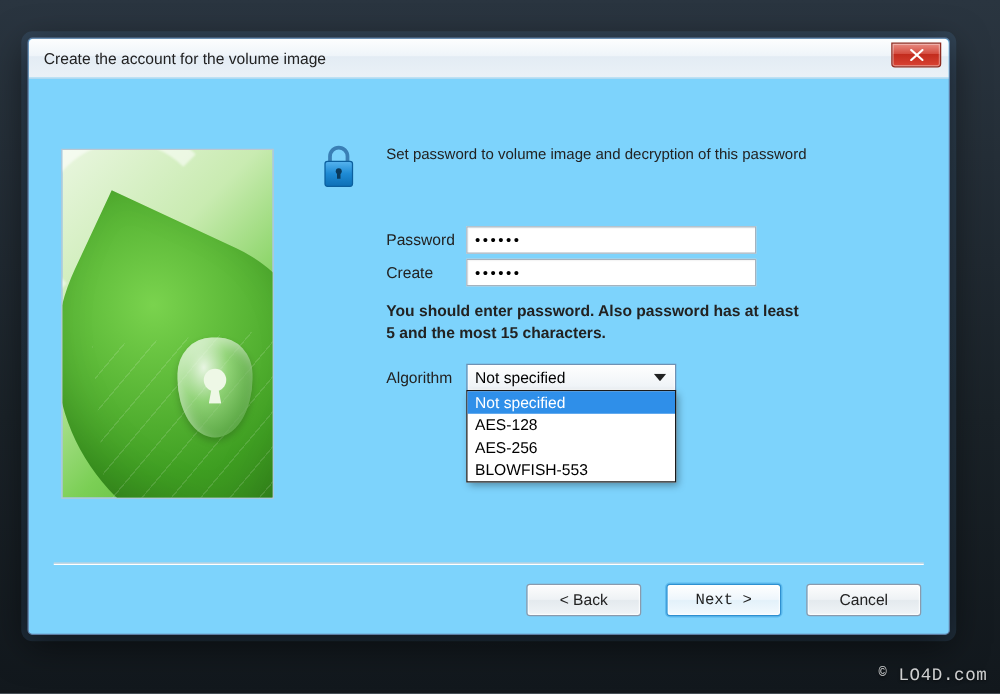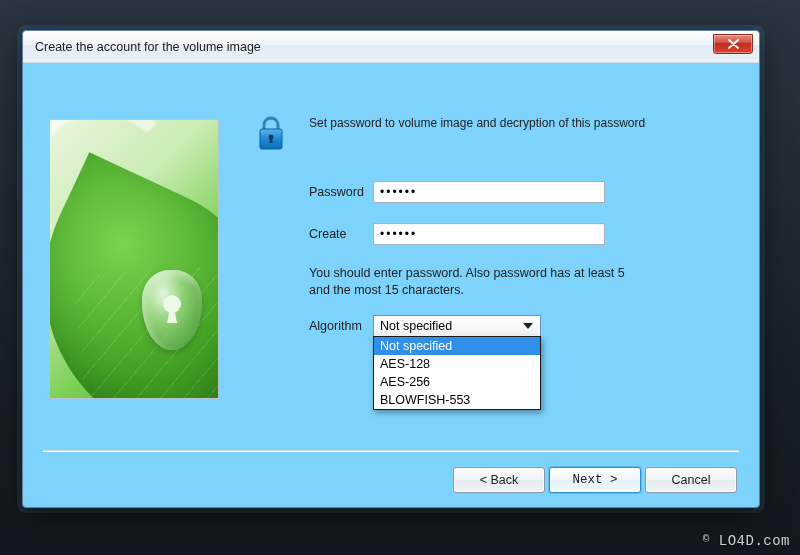--- a/index.html
+++ b/index.html
@@ -115,38 +115,39 @@
   .right-pane {
     position: absolute;
     left: 228px; top: 52px; right: 22px;
   }
   .intro-row { display:flex; gap:18px; align-items:flex-start; margin-bottom: 28px; }
   .lock-icon {
     width: 40px; flex: 0 0 40px; display:flex; justify-content:center;
   }
   .intro-text { color:#222; line-height:1.35; font-size:12px; }
   .form-row {
-    display:flex; align-items:center; margin-bottom: 20px;
+    display:flex; align-items:center; margin-bottom: 4px;
   }
   .form-row .flabel {
     width: 122px; color:#222; font-size:12.5px; padding-left: 58px;
   }
   .text-input {
     flex: 0 0 232px;
     height: 22px;
     border: 1px solid #a6b3be;
     background: #fff;
     padding: 0 6px;
     font-family: inherit; font-size: 12px;
     letter-spacing: 2px;
     box-shadow: inset 1px 1px 0 rgba(0,0,0,0.04);
   }
   .hint {
     margin: 12px 0 16px 58px; color:#222; font-size:12.5px; line-height:1.35;
     max-width: 340px;
+    font-weight: bold;
   }
   .algo-row { display:flex; align-items:center; }
   .algo-row .flabel { width:122px; color:#222; font-size:12.5px; padding-left:58px;}
   .combo-wrap { position: relative; width: 192px; }
   .combo {
     height: 22px; width: 168px;
     border: 1px solid #6f91b3;
     background: linear-gradient(180deg, #fefefe 0%, #edf2f6 100%);
     display:flex; align-items:center; justify-content:space-between;
     padding: 0 4px 0 6px;
@@ -165,21 +166,21 @@
     z-index: 10;
   }
   .dropdown .opt {
     padding: 2px 6px; font-size:12.5px; color:#000; cursor:pointer;
   }
   .dropdown .opt.selected {
     background:#2f8fe9; color:#fff;
   }
   .button-row {
     position:absolute; right: 22px; bottom: 14px;
-    display:flex; gap: 4px;
+    display:flex; gap: 20px;
   }
   .btn {
     min-width: 92px; height: 26px;
     border: 1px solid #8a9aad;
     border-radius: 3px;
     background: linear-gradient(180deg, #fdfdfd 0%, #eef2f5 48%, #e4eaee 52%, #f0f4f7 100%);
     font-size: 12.5px; color:#222;
     cursor:pointer;
     box-shadow: inset 0 0 0 1px rgba(255,255,255,0.7);
   }

